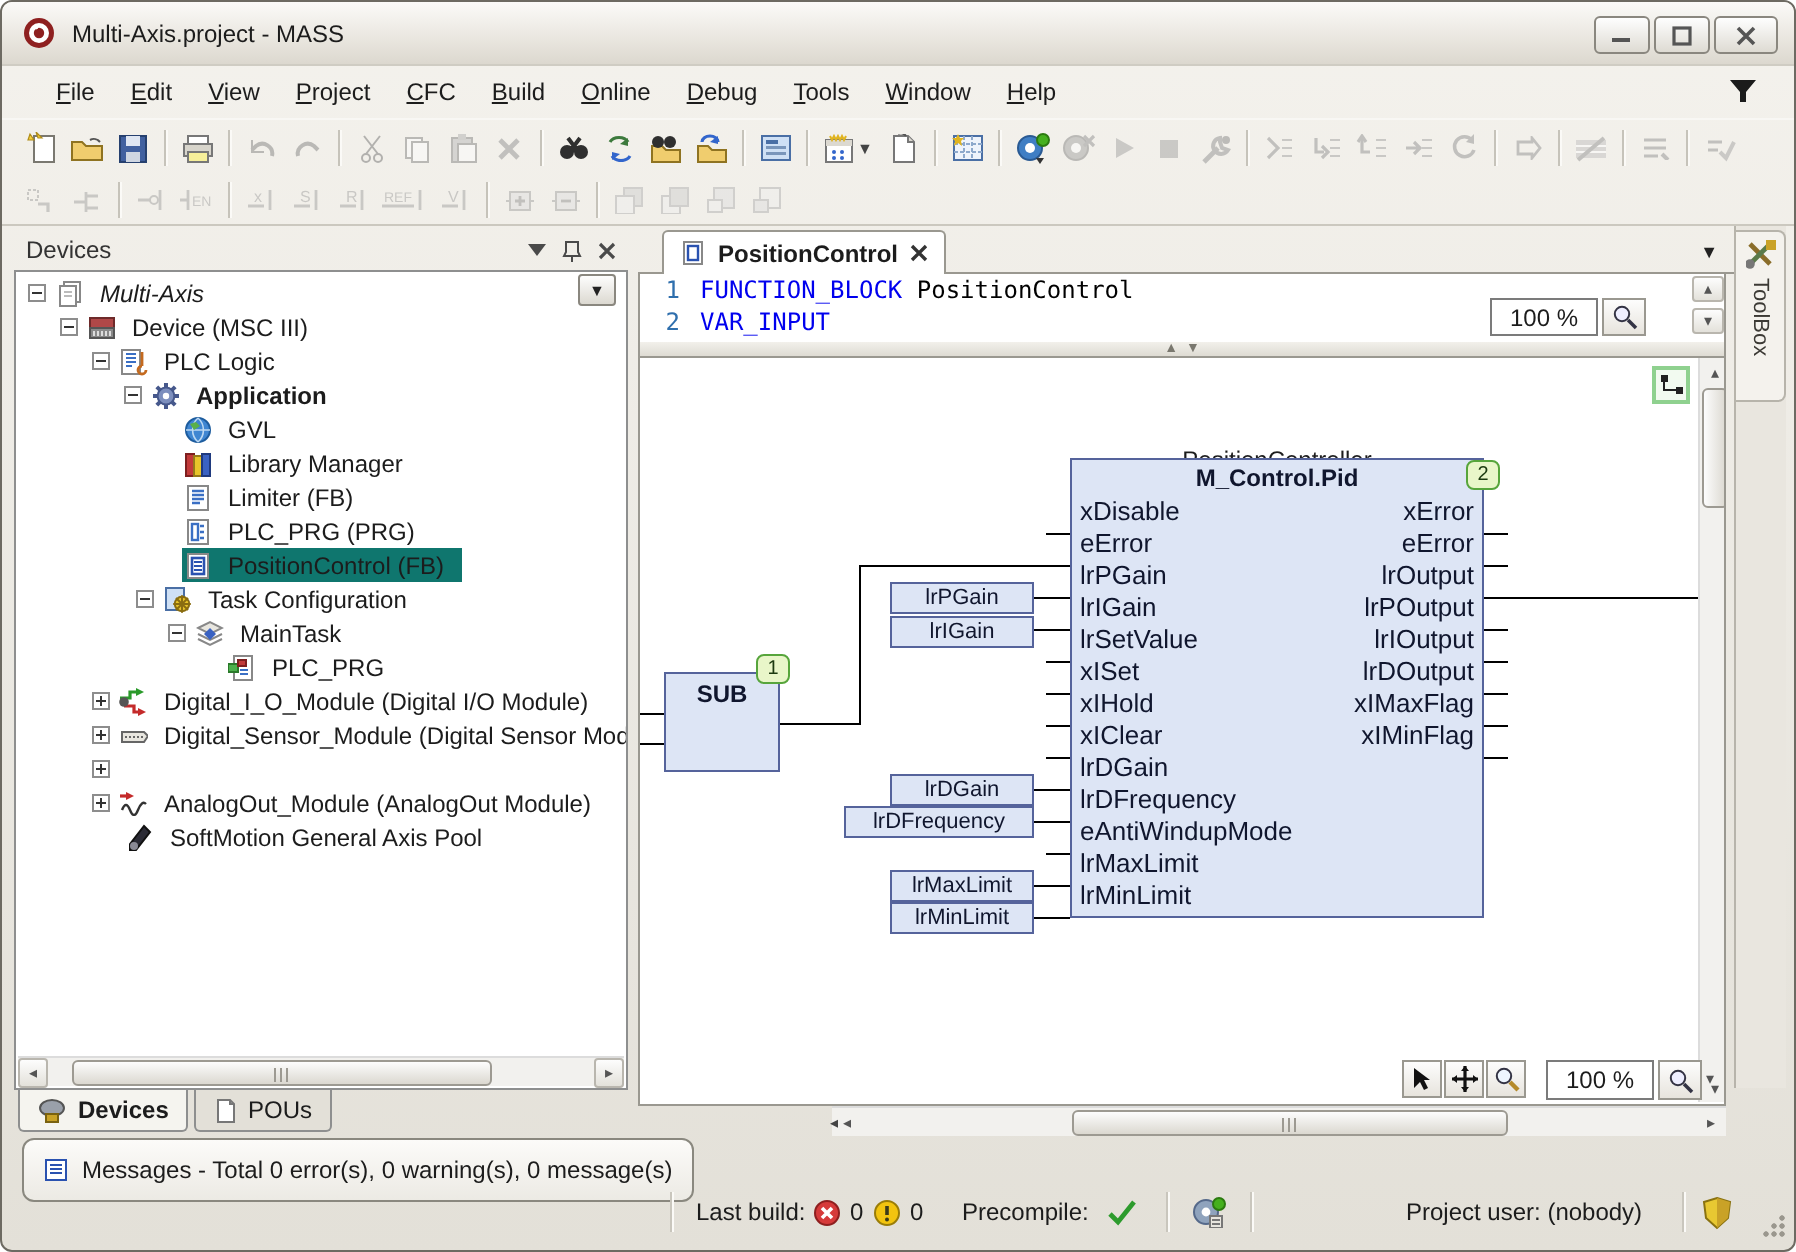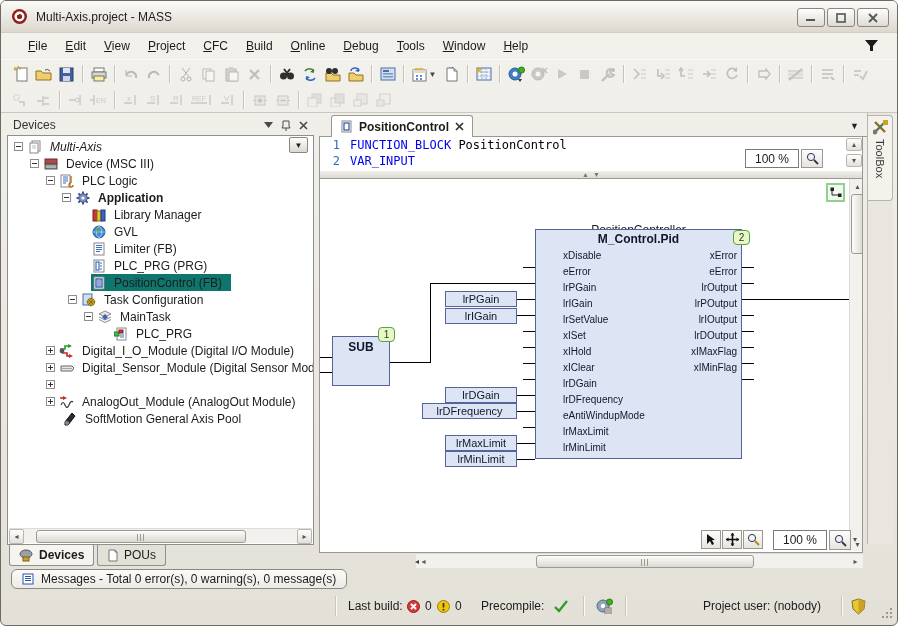--- a/index.html
+++ b/index.html
@@ -73,34 +73,34 @@
   .code-rest{color:#000;white-space:pre;}
   .zoombox{border:1px solid #7b7b7b;background:#fff;display:flex;align-items:center;justify-content:center;font-size:12px;}
   .magbtn{border:1px solid #9a9890;background:linear-gradient(#fdfdfd,#e7e4dd);display:flex;align-items:center;justify-content:center;}
   
   #splitter{left:318px;top:170px;width:544px;height:8px;background:linear-gradient(#f2f0eb,#dedbd3);
      border:1px solid #9a9890;border-top:none;display:flex;align-items:center;justify-content:center;gap:4px;color:#7a786f;font-size:7px;}
   
   #diagram{left:318px;top:178px;width:544px;height:374px;background:#fff;border:1px solid #9a9890;border-top:none;overflow:hidden;}
   #wires{position:absolute;left:0;top:0;}
   .blk{position:absolute;background:#dde5f5;border:1px solid #55639b;color:#10162e;}
-  .pin-col{position:absolute;top:18px;font-size:10px;margin-left:23px;}
+  .pin-col{position:absolute;top:18px;font-size:13px;}
   .pin{height:16px;line-height:16px;white-space:nowrap;}
   .badge{position:absolute;width:17px;height:15px;background:#e9f6c9;border:1px solid #57a53c;border-radius:4px;
      display:flex;align-items:center;justify-content:center;font-size:10px;color:#1c3a10;}
   .inbox{position:absolute;height:16px;background:#dde5f5;border:1px solid #55639b;display:flex;align-items:center;justify-content:center;
      font-size:11px;color:#10162e;}
   #route-btn{position:absolute;left:506px;top:4px;width:19px;height:19px;border:2px solid #8fd18f;background:#f2faf0;
      display:flex;align-items:center;justify-content:center;}
   .dgm-btn{position:absolute;width:20px;height:19px;border:1px solid #9a9890;background:linear-gradient(#fdfdfd,#e7e4dd);
      display:flex;align-items:center;justify-content:center;}
   
   .btab{position:absolute;height:21px;display:flex;align-items:center;gap:5px;padding:0 9px;border:1px solid #8e8f8f;border-radius:0 0 3px 3px;border-top:none;}
   #messages-row{left:2px;top:566px;width:894px;height:24px;}
-  #messages-box{position:absolute;left:8px;top:2px;height:20px;border:1px solid #8a887f;border-radius:6px;
+  #messages-box{position:absolute;left:8px;top:2px;height:32px;border:1px solid #8a887f;border-radius:6px;
      background:linear-gradient(#fcfbf9,#eceae4);display:flex;align-items:center;gap:7px;padding:0 10px;}
   #statusbar{left:2px;top:590px;width:894px;height:32px;}
   #statusbar .sitem{position:absolute;top:8px;white-space:nowrap;}
   .vsep{position:absolute;top:5px;width:1px;height:20px;background:#c9c6bd;box-shadow:1px 0 0 #fbfaf7;}
   #grip{position:absolute;right:4px;bottom:4px;width:12px;height:12px;
      background:
       radial-gradient(circle at 2px 10px,#9a978e 1.2px,transparent 1.5px),
       radial-gradient(circle at 6px 10px,#9a978e 1.2px,transparent 1.5px),
       radial-gradient(circle at 10px 10px,#9a978e 1.2px,transparent 1.5px),
       radial-gradient(circle at 6px 6px,#9a978e 1.2px,transparent 1.5px),
@@ -564,40 +564,40 @@
             </svg>
           </span>
           <span class="tlabel bold">Application</span>
         </span>
       </div>
     <div class="trow">
         <span class="sp" style="width:83px"></span>
       <span class="selwrap">
           <span class="ticon">
             <svg width="14" height="14">
-              <rect x="1" y="2" width="4" height="11" fill="#c23a3a" stroke="#7e1f1f"></rect>
-              <rect x="5" y="3" width="4" height="10" fill="#e8c42a" stroke="#96791a"></rect>
-              <rect x="9" y="2" width="4" height="11" fill="#3a62c2" stroke="#1f3a7e"></rect>
-            </svg>
-          </span>
-          <span class="tlabel">Library Manager</span>
-        </span>
-      </div>
-    <div class="trow">
-        <span class="sp" style="width:83px"></span>
-      <span class="selwrap">
-          <span class="ticon">
-            <svg width="14" height="14">
               <circle cx="7" cy="7" r="6" fill="#3f86d2" stroke="#1e5globe" stroke-width="0"></circle>
               <circle cx="7" cy="7" r="6" fill="none" stroke="#1d5c9e"></circle>
               <path d="M1,7 13,7 M7,1 a8,8 0 0 1 0,12 M7,1 a8,8 0 0 0 0,12" fill="none" stroke="#bcd8f2" stroke-width=".8"></path>
               <path d="M3,4 6,3 8,5 5,7z" fill="#59b04a"></path>
             </svg>
           </span>
           <span class="tlabel">GVL</span>
+        </span>
+      </div>
+    <div class="trow">
+        <span class="sp" style="width:83px"></span>
+      <span class="selwrap">
+          <span class="ticon">
+            <svg width="14" height="14">
+              <rect x="1" y="2" width="4" height="11" fill="#c23a3a" stroke="#7e1f1f"></rect>
+              <rect x="5" y="3" width="4" height="10" fill="#e8c42a" stroke="#96791a"></rect>
+              <rect x="9" y="2" width="4" height="11" fill="#3a62c2" stroke="#1f3a7e"></rect>
+            </svg>
+          </span>
+          <span class="tlabel">Library Manager</span>
         </span>
       </div>
     <div class="trow">
         <span class="sp" style="width:83px"></span>
       <span class="selwrap">
           <span class="ticon">
             <svg width="14" height="14">
               <rect x="2" y="1" width="10" height="12" fill="#fff" stroke="#888"></rect>
               <path d="M4,3.5 10,3.5 M4,5.5 10,5.5 M4,7.5 10,7.5 M4,9.5 8,9.5" stroke="#3a6fc4" stroke-width="1.2"></path>
             </svg>

